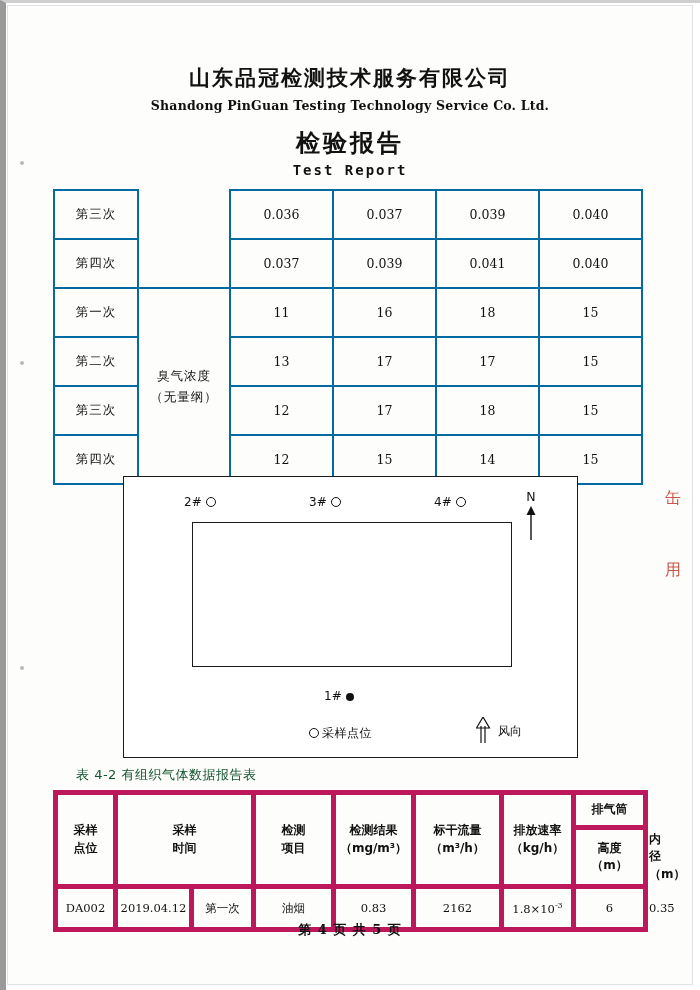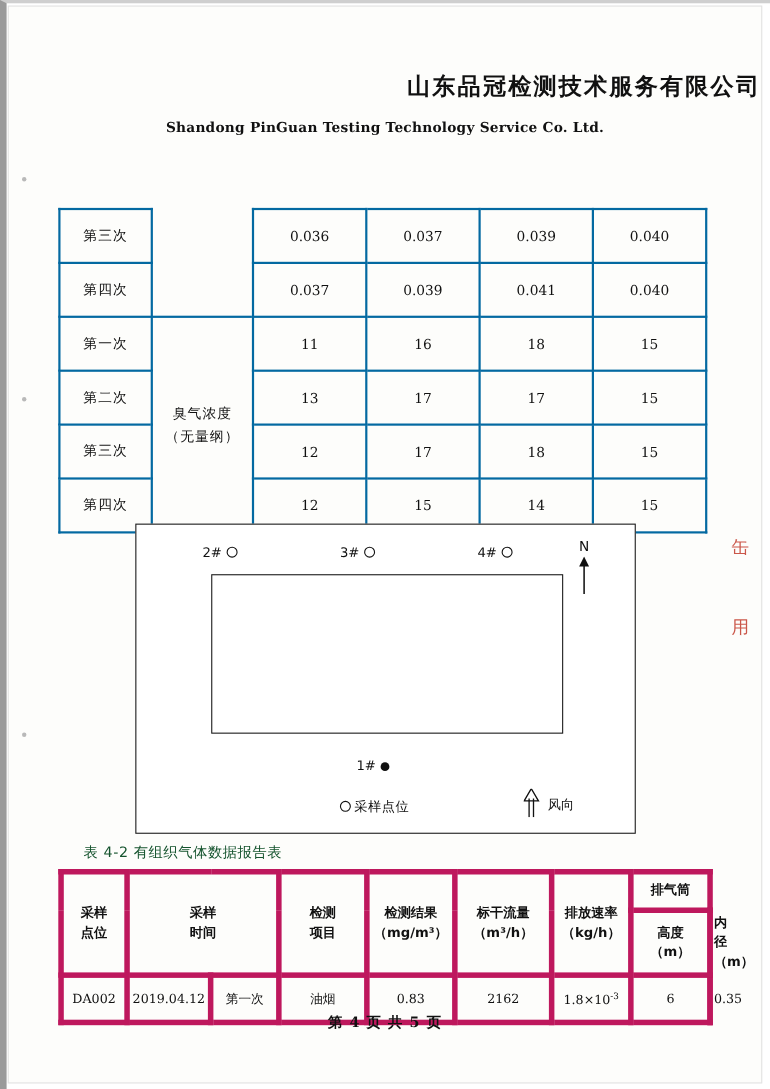--- a/index.html
+++ b/index.html
@@ -39,28 +39,27 @@
   .hdr {
     text-align: center;
     margin-top: 58px;
   }
   .hdr .cn-company {
     font-family: "DejaVu Serif", "Liberation Serif", serif;
     font-size: 21px;
     font-weight: bold;
     letter-spacing: 2px;
     color: #111;
-    text-align: right;
   }
   .hdr .en-company {
     font-family: "DejaVu Serif", "Liberation Serif", serif;
     font-size: 12.5px;
     font-weight: bold;
     color: #111;
-    margin-top: 16px;
+    margin-top: 6px;
     letter-spacing: 0.2px;
   }
   .hdr .cn-title {
     font-family: "DejaVu Serif", "Liberation Serif", serif;
     font-size: 24px;
     font-weight: bold;
     letter-spacing: 3px;
     color: #111;
     margin-top: 14px;
   }
@@ -291,20 +290,22 @@
 <div class="page">
   <div class="paper">
 
     <div class="punch" style="top:155px;"></div>
     <div class="punch" style="top:355px;"></div>
     <div class="punch" style="top:660px;"></div>
 
     <div class="hdr">
       <div class="cn-company">山东品冠检测技术服务有限公司</div>
       <div class="en-company">Shandong PinGuan Testing Technology Service Co. Ltd.</div>
+      <div class="cn-title">检验报告</div>
+      <div class="en-title">Test Report</div>
     </div>
 
     <div class="tbl-wrap">
       <table class="grid">
         <colgroup>
           <col class="colA">
             <col class="colB">
           <col>
             <col>
             <col>

